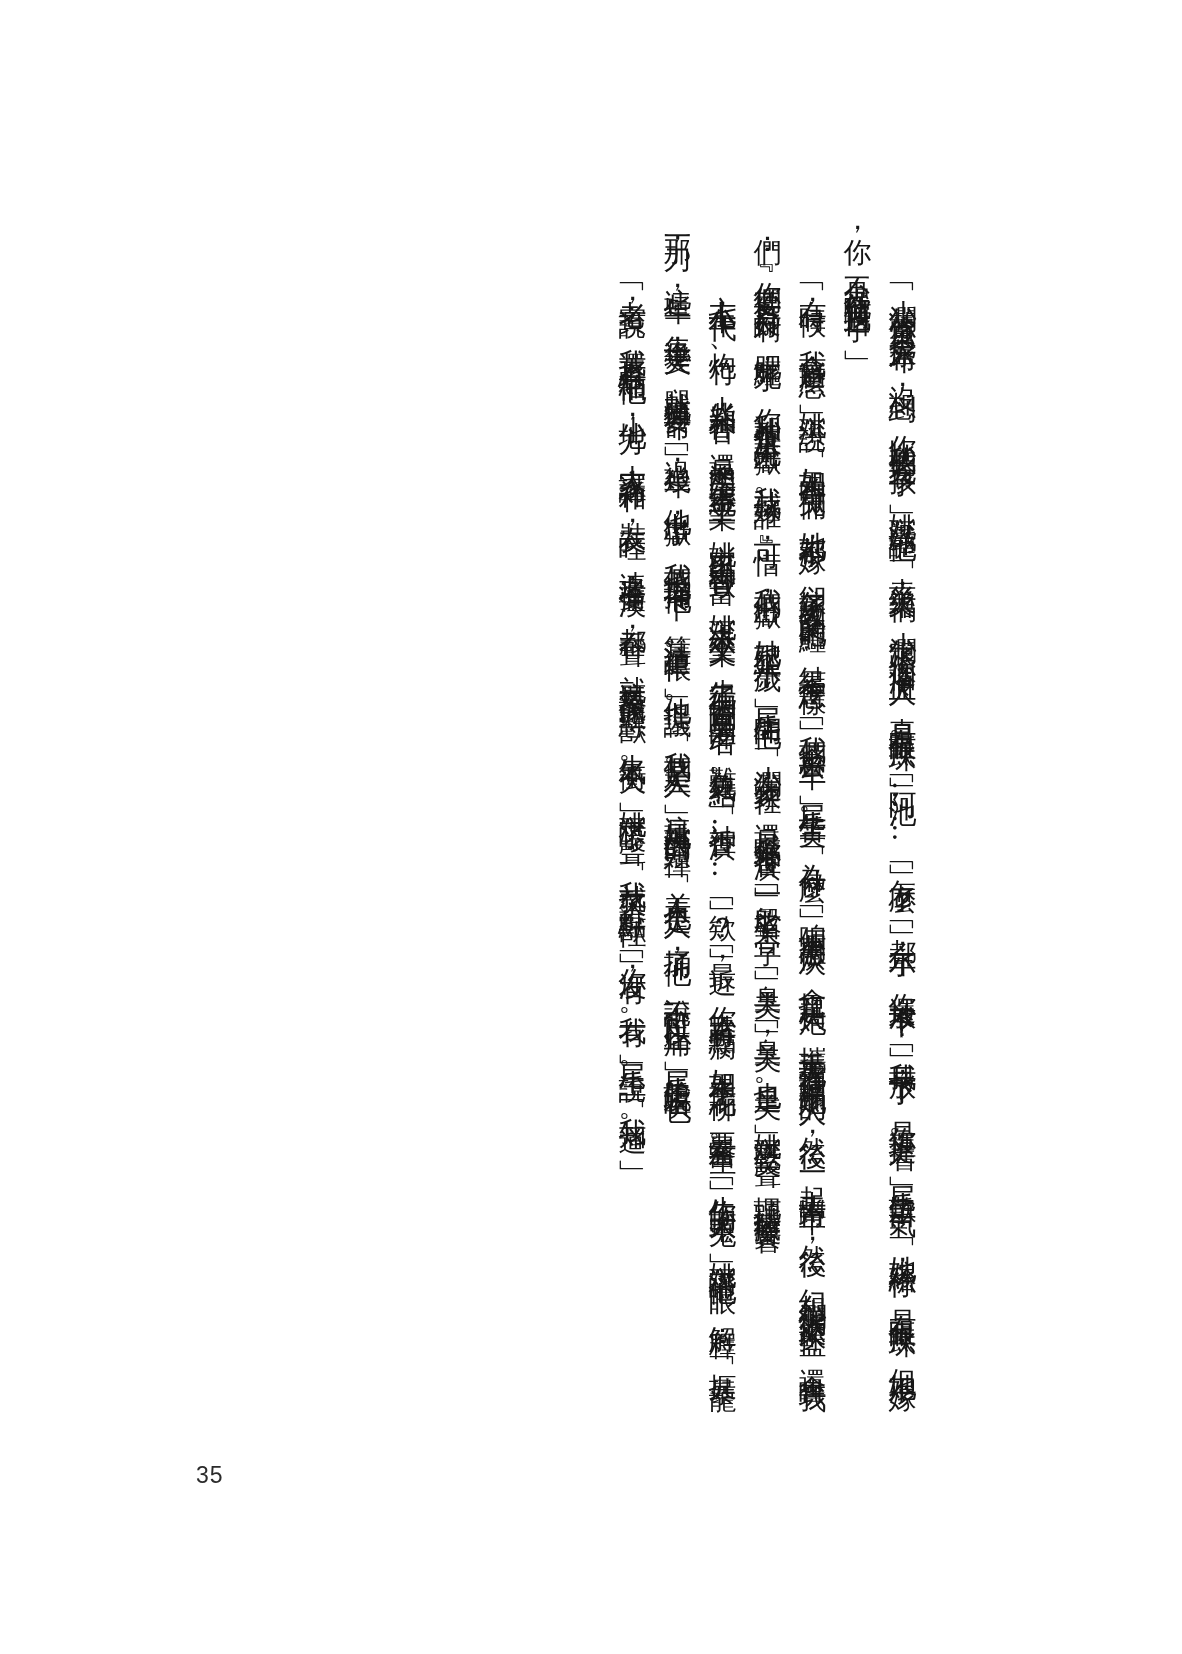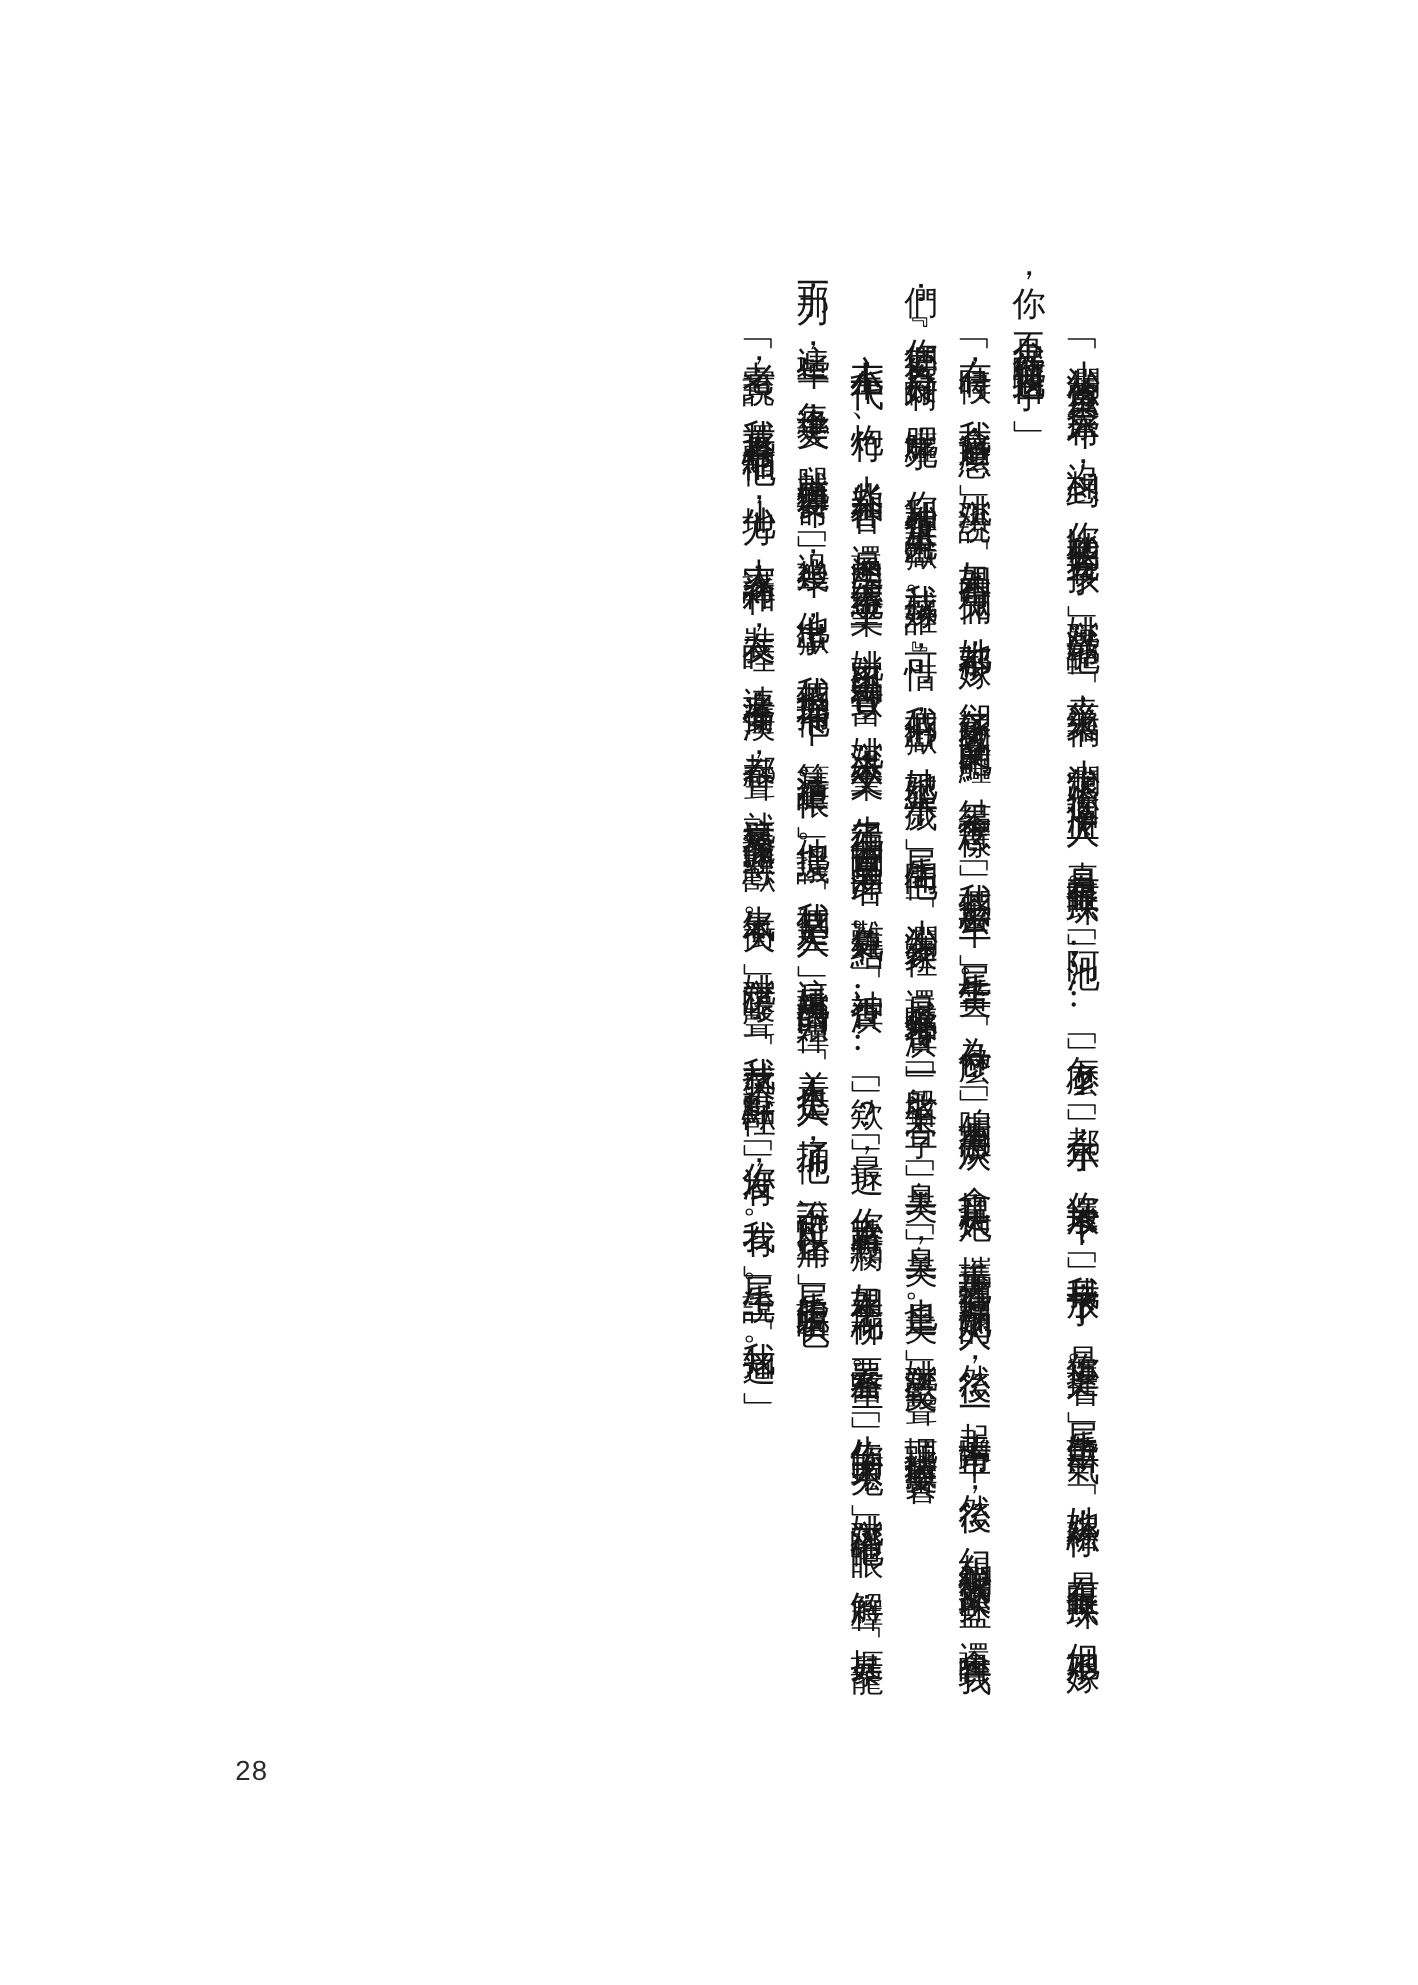--- a/index.html
+++ b/index.html
@@ -50,15 +50,15 @@
 
 <div class="book-page">
 
   <div class="text-block">
     <p class="para">「小瀾替你買了幾盒尿布，沒想到，你比我們先有孩子。」姚溟戲謔他。「幸災樂禍，小瀾跟了你這個冷血人，真是有眼無珠。」「阿池……」「怎麼了？」「都六年了，你還放不下？」「我早放下了，是你還提着。」尾生歎了口氣：「她嫁給你，是有眼無珠；但她不嫁你，不見得就隨我過日子。」</p>
     <p class="para">「有時候，我會這麼想，」姚溟說：「如果咱哥兒倆，她都不嫁，卻嫁了教國文的肥鱷，結果會怎樣？」「我們會去坐牢。」尾生苦笑。「為什麼？」「咱倆萬念俱灰，會扛起大炮，攜手轟死這個糟蹋她的人；然後，一起去蹲市牢；然後，幻想小瀾偶然來探監，還會哄我們：『你們要行為良好啊，肥鱷死了，你和神香溟誰先出獄，我就嫁誰。』可惜，我們出獄，她已經八十歲！」尾生問他：「小瀾在家裡，還是喊你神香溟？」「一般省了『香』字。」「臭美！」「臭美，也是美。」姚溟乾笑一聲，埋頭揩擦雙簧管。</p>
     <p class="para">六七十年代，炮竹、火柴和神香，還是澳門三大傳統手工業，姚家出口神香致富，姚溟未承父業，先得了個香聞百里的渾名，難免氣結。「神香溟……」「欸？」「最近，你走路有點瘸，如果生了花柳，要看醫生。」「生你的大頭鬼！」姚溟瞪他一眼，解釋：「捱暴龍那一刀，這些年，每逢變天，腿就痛得要命。」「過幾年，他出獄了，我們也去捅他一下，算清這筆帳。」他提議。「我們是差人。」這是姚溟的口頭禪。「差人也是人，捅了他，說不定可以止痛。」尾生臉現嗔色。</p>
     <p class="para">「老實說，我還真有點怕他，小地方，大家講祥和，裝友睦，連老婆偷漢，都吞聲，就這暴龍像一頭惡獸，火氣衝天。」姚溟哼了一聲：「我就欠了這一點獸性。」「你沒有，我有。」尾生說。「我知道。」</p>
   </div>
 
-  <div class="page-number">28</div>
+  <div class="page-number">35</div>
 
 </div>
 
 </body></html>

